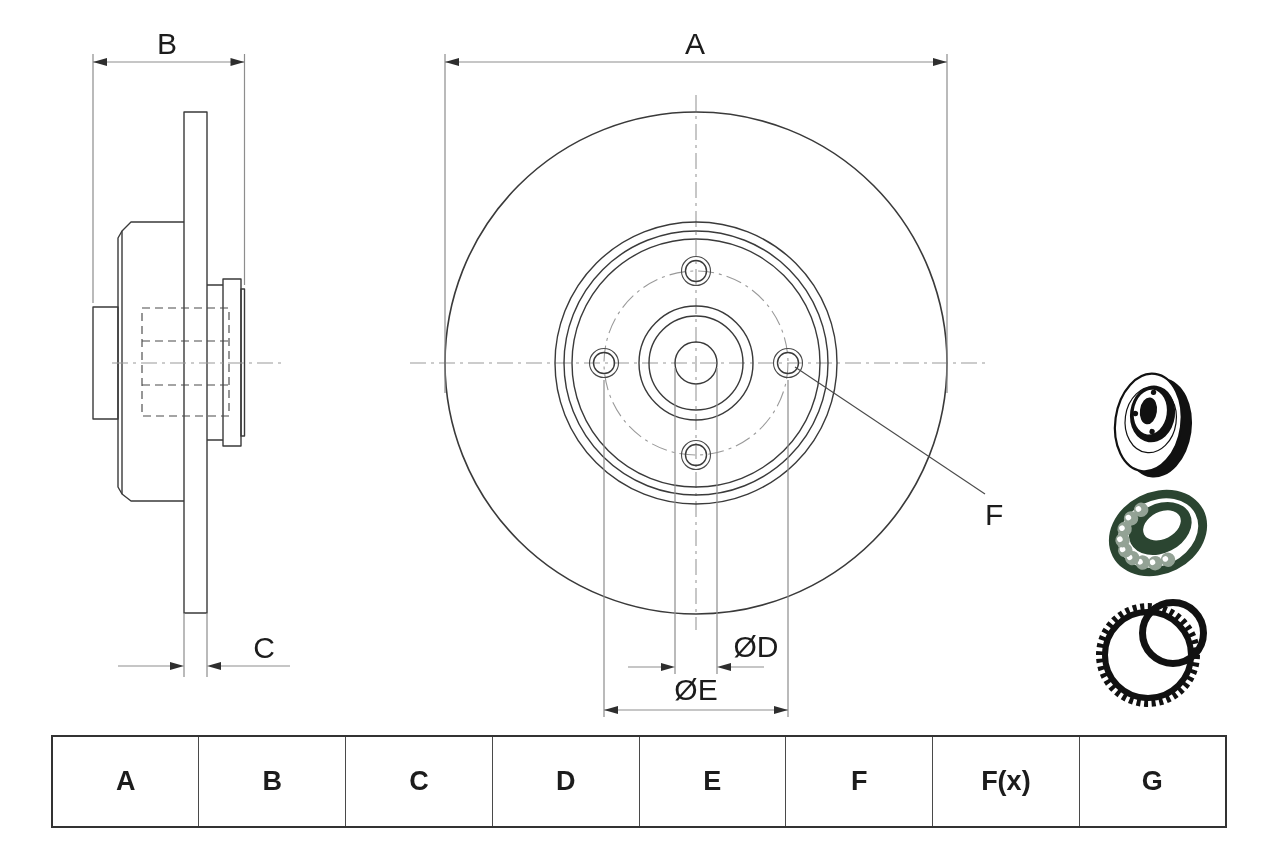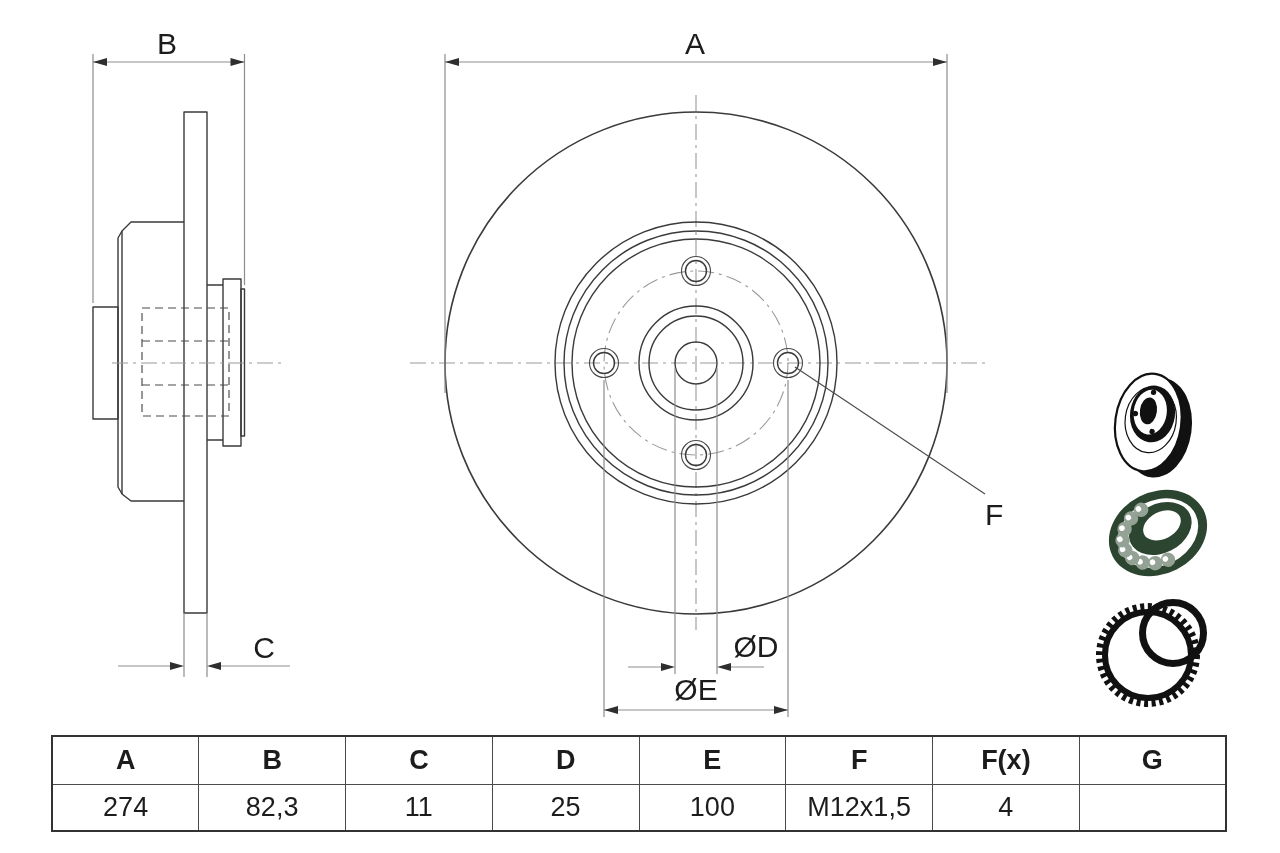--- a/index.html
+++ b/index.html
@@ -161,24 +161,14 @@
       <tr class="hdr">
     <td>A</td>
     <td>B</td>
     <td>C</td>
     <td>D</td>
     <td>E</td>
     <td>F</td>
     <td>F(x)</td>
     <td>G</td>
   </tr>
-  <tr class="val">
-    <td>274</td>
-    <td>82,3</td>
-    <td>11</td>
-    <td>25</td>
-    <td>100</td>
-    <td>M12x1,5</td>
-    <td>4</td>
-    <td></td>
-  </tr>
 </tbody>
   </table>
 
 </body></html>

